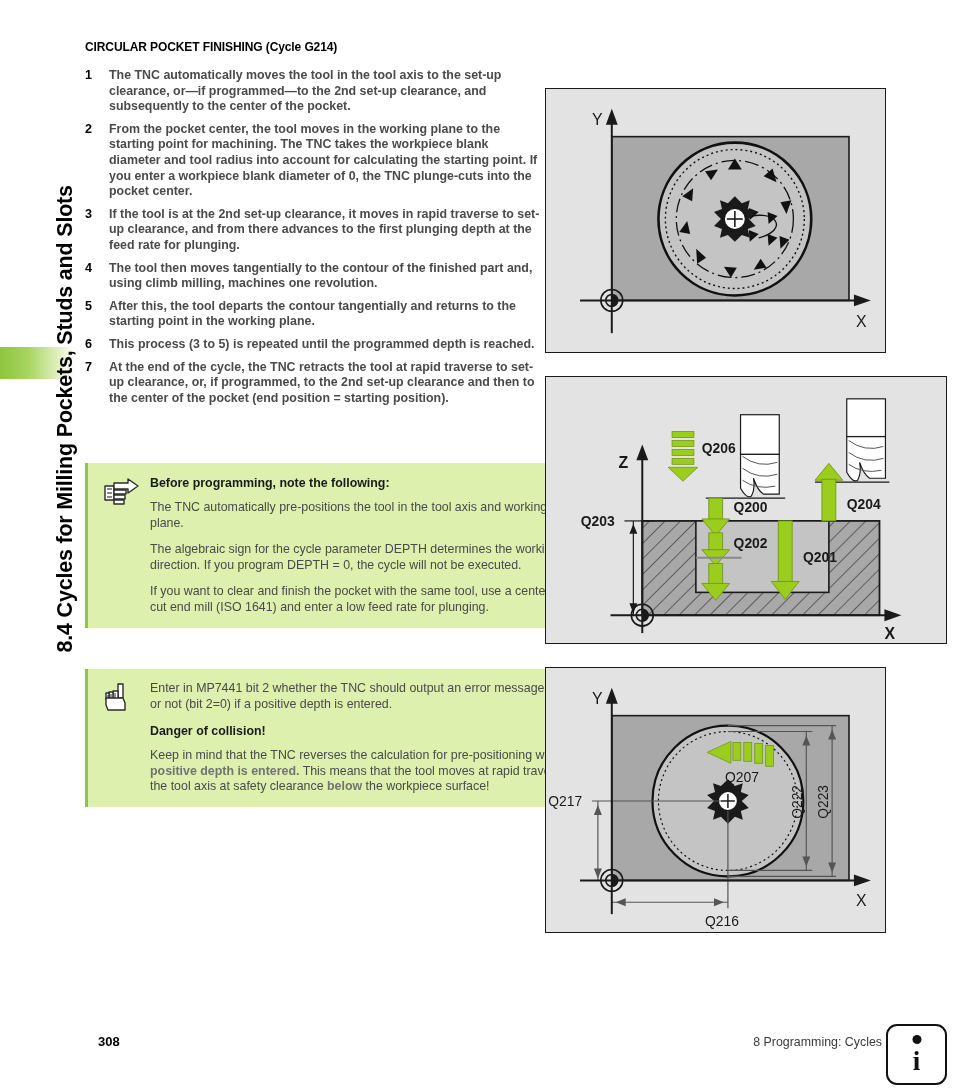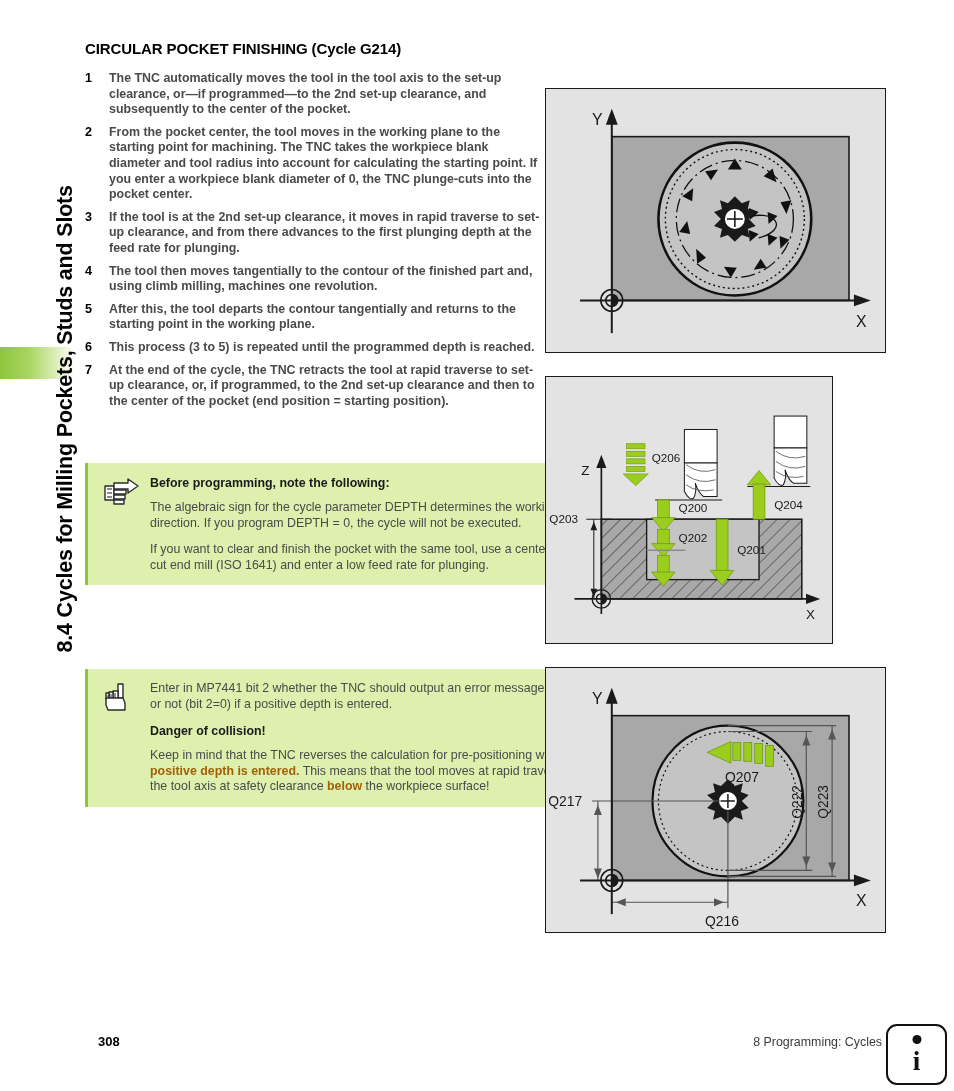--- a/index.html
+++ b/index.html
@@ -47,21 +47,21 @@
   }
 
   
   #content {
     position: absolute;
     left: 85px;
     top: 40px;
     width: 455px;
   }
   #page-title {
-    font-size: 15px;
+    font-size: 12px;
     font-weight: bold;
     color: #000000;
     margin: 0 0 14px 0;
     letter-spacing: -0.1px;
   }
 
   ol.steps {
     list-style: none;
     margin: 0;
     padding: 0;
@@ -106,21 +106,21 @@
     line-height: 16px;
     margin: 0 0 9px 0;
   }
   .note-box p {
     margin: 0 0 11px 0;
     font-size: 12.4px;
     line-height: 15.6px;
     color: #4a4a4a;
   }
   .note-box p:last-child { margin-bottom: 0; }
-  .note-box b { color: #a16207; }
+  .note-box b { color: #737373; }
 
   #note-1 {
     position: absolute;
     left: 85px;
     top: 463px;
     width: 493px;
   }
   #note-2 {
     position: absolute;
     left: 85px;
@@ -129,21 +129,21 @@
   }
 
   
   .figure {
     position: absolute;
     border: 1.5px solid #1a1a1a;
     background: #e3e3e3;
     box-sizing: border-box;
   }
   #fig-1 { left: 545px; top: 88px;  width: 341px; height: 265px; }
-  #fig-2 { left: 545px; top: 376px; width: 288px; height: 268px; }
+  #fig-2 { left: 545px; top: 376px; width: 402px; height: 268px; font-weight: bold; }
   #fig-3 { left: 545px; top: 667px; width: 341px; height: 266px; }
   .figure svg { display: block; width: 100%; height: 100%; }
 
   
   #footer {
     position: absolute;
     left: 0;
     top: 1030px;
     width: 954px;
     height: 60px;
@@ -249,20 +249,21 @@
         <path d="M12 25 L22 25 L22 29 L12 29 Z"></path>
       </g>
       <g stroke="#2b2b2b" stroke-width="1.1" fill="none">
         <line x1="5" y1="14" x2="10" y2="14"></line>
         <line x1="5" y1="18" x2="10" y2="18"></line>
         <line x1="5" y1="22" x2="10" y2="22"></line>
       </g>
     </svg>
   </div>
   <div class="note-head">Before programming, note the following:</div>
+  <p>The TNC automatically pre-positions the tool in the tool axis and working plane.</p>
   <p>The algebraic sign for the cycle parameter DEPTH determines the working direction. If you program DEPTH = 0, the cycle will not be executed.</p>
   <p>If you want to clear and finish the pocket with the same tool, use a center-cut end mill (ISO 1641) and enter a low feed rate for plunging.</p>
 </div>
 
 <div id="note-2" class="note-box">
   <div class="icon-slot">
     <svg viewBox="0 0 40 34" xmlns="http://www.w3.org/2000/svg">
       <g fill="#ffffff" stroke="#2b2b2b" stroke-width="1.4" stroke-linejoin="round">
         <path d="M16 3 L21 3 L21 17 L16 17 Z"></path>
         <path d="M11 10 L16 10 L16 18 L11 18 Z"></path>

